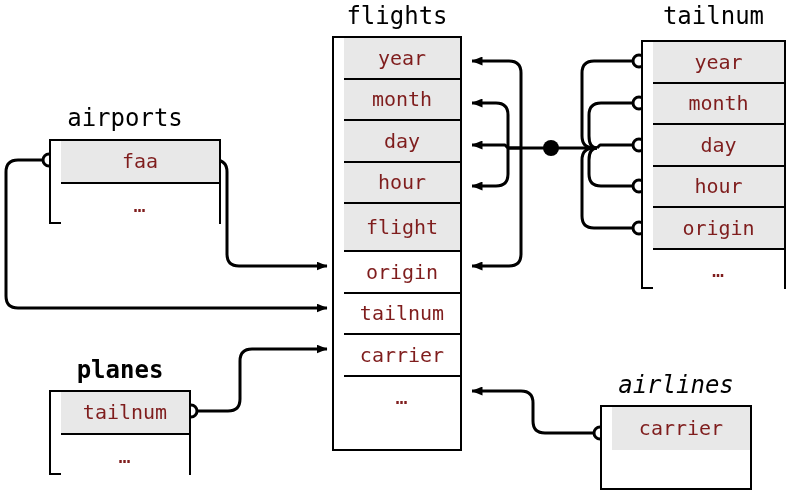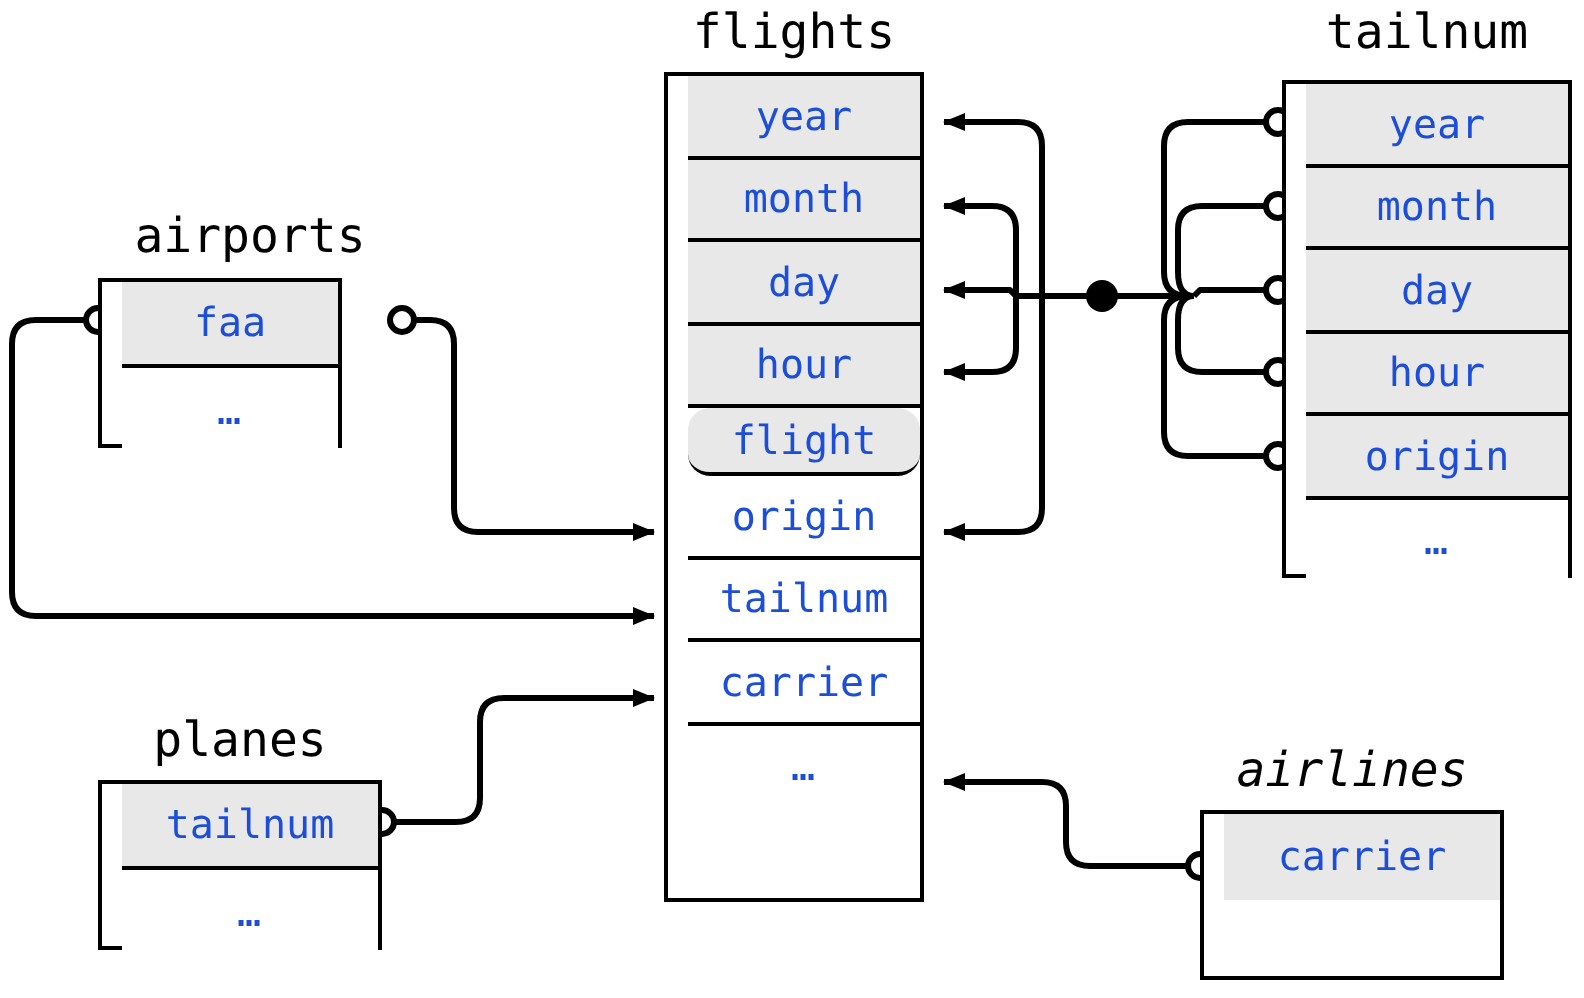--- a/index.html
+++ b/index.html
@@ -28,21 +28,21 @@
     box-sizing:border-box;
     border:2.5px solid #000000;
     background:#ffffff;
   }
   .row{
     box-sizing:border-box;
     display:flex;
     align-items:center;
     justify-content:center;
     font-size:20px;
-    color:#1d4ed8;
+    color:#7f1d1d;
     background:#ffffff;
     border-bottom:2.5px solid #000000;
     line-height:1;
     white-space:nowrap;
     margin-left:10px;
   }
   .row:last-child{border-bottom:none;}
   .row.key{background:#e8e8e8;}
   .row.ellipsis{font-size:20px;letter-spacing:1px;}
 </style>
@@ -106,21 +106,21 @@
     </g>
   </svg>
 
   <div class="table-group" style="left:332px;top:0;width:130px;">
     <div class="table-title" style="top:4px;">flights</div>
     <div class="table-box" style="left:0;top:36px;width:130px;height:415px;">
         <div class="row key" style="height: 41.5px;">year</div>
         <div class="row key" style="height: 41.5px;">month</div>
         <div class="row key" style="height: 41.5px;">day</div>
         <div class="row key" style="height: 41.5px;">hour</div>
-        <div class="row key" style="height: 34px; border-radius: 11px;">flight</div>
+        <div class="row key" style="height: 48px;">flight</div>
         <div class="row" style="height: 41.5px;">origin</div>
         <div class="row" style="height: 41.5px;">tailnum</div>
         <div class="row" style="height: 41.5px;">carrier</div>
         <div class="row ellipsis" style="height: 41.5px;">…</div>
       </div>
   </div>
 
   <div class="table-group" style="left:641px;top:0;width:145px;">
     <div class="table-title" style="top:4px;">tailnum</div>
     <div class="table-box" style="left:0;top:40px;width:145px;height:249px;">
@@ -128,28 +128,28 @@
         <div class="row key" style="height: 41.5px;">month</div>
         <div class="row key" style="height: 41.5px;">day</div>
         <div class="row key" style="height: 41.5px;">hour</div>
         <div class="row key" style="height: 41.5px;">origin</div>
         <div class="row ellipsis" style="height: 41.5px;">…</div>
       </div>
   </div>
 
   <div class="table-group" style="left:49px;top:106px;width:152px;">
     <div class="table-title" style="top:0;">airports</div>
-    <div class="table-box" style="left:0;top:33px;width:122px;height:85px;">
+    <div class="table-box" style="left:0;top:33px;width:172px;height:85px;">
         <div class="row key" style="height: 42.5px;">faa</div>
         <div class="row ellipsis" style="height: 42.5px;">…</div>
       </div>
   </div>
 
   <div class="table-group" style="left:49px;top:358px;width:142px;">
-    <div class="table-title" style="top:0;">planes</div>
+    <div class="table-title" style="top:0;font-weight:bold;">planes</div>
     <div class="table-box" style="left:0;top:32px;width:142px;height:85px;">
         <div class="row key" style="height: 42.5px;">tailnum</div>
         <div class="row ellipsis" style="height: 42.5px;">…</div>
       </div>
   </div>
 
   <div class="table-group" style="left:600px;top:373px;width:152px;">
     <div class="table-title" style="top:0;font-style:italic;">airlines</div>
     <div class="table-box" style="left:0;top:32px;width:152px;height:85px;">
         <div class="row key" style="height: 42.5px;">carrier</div>

